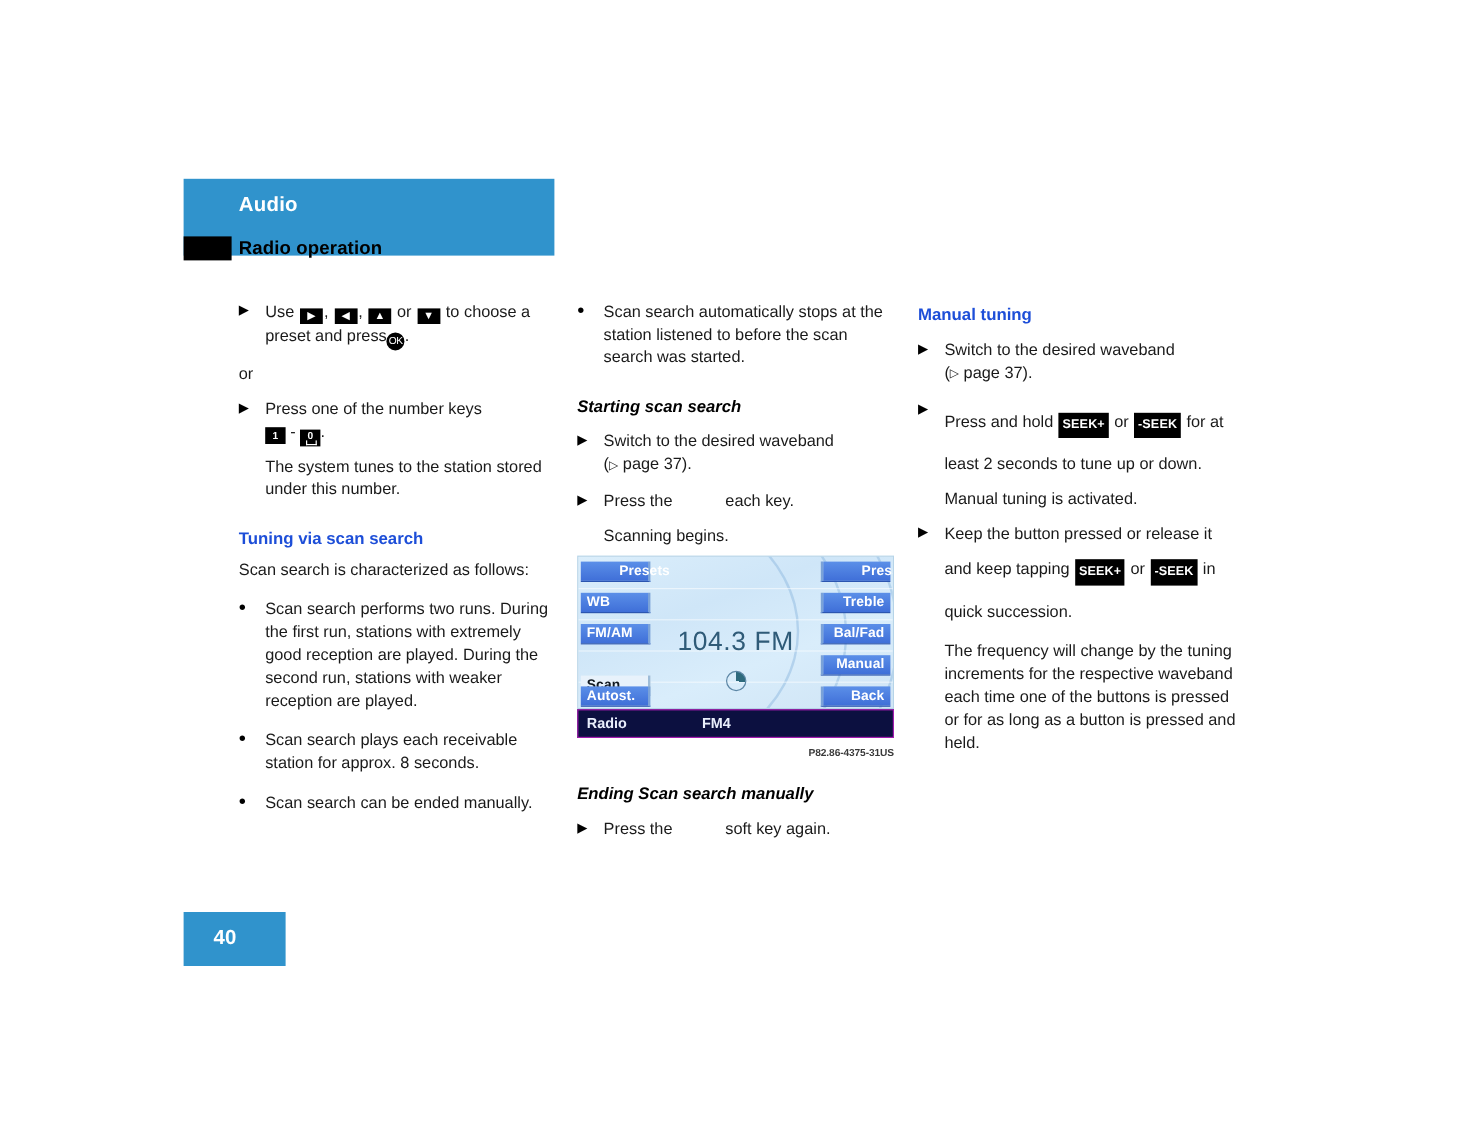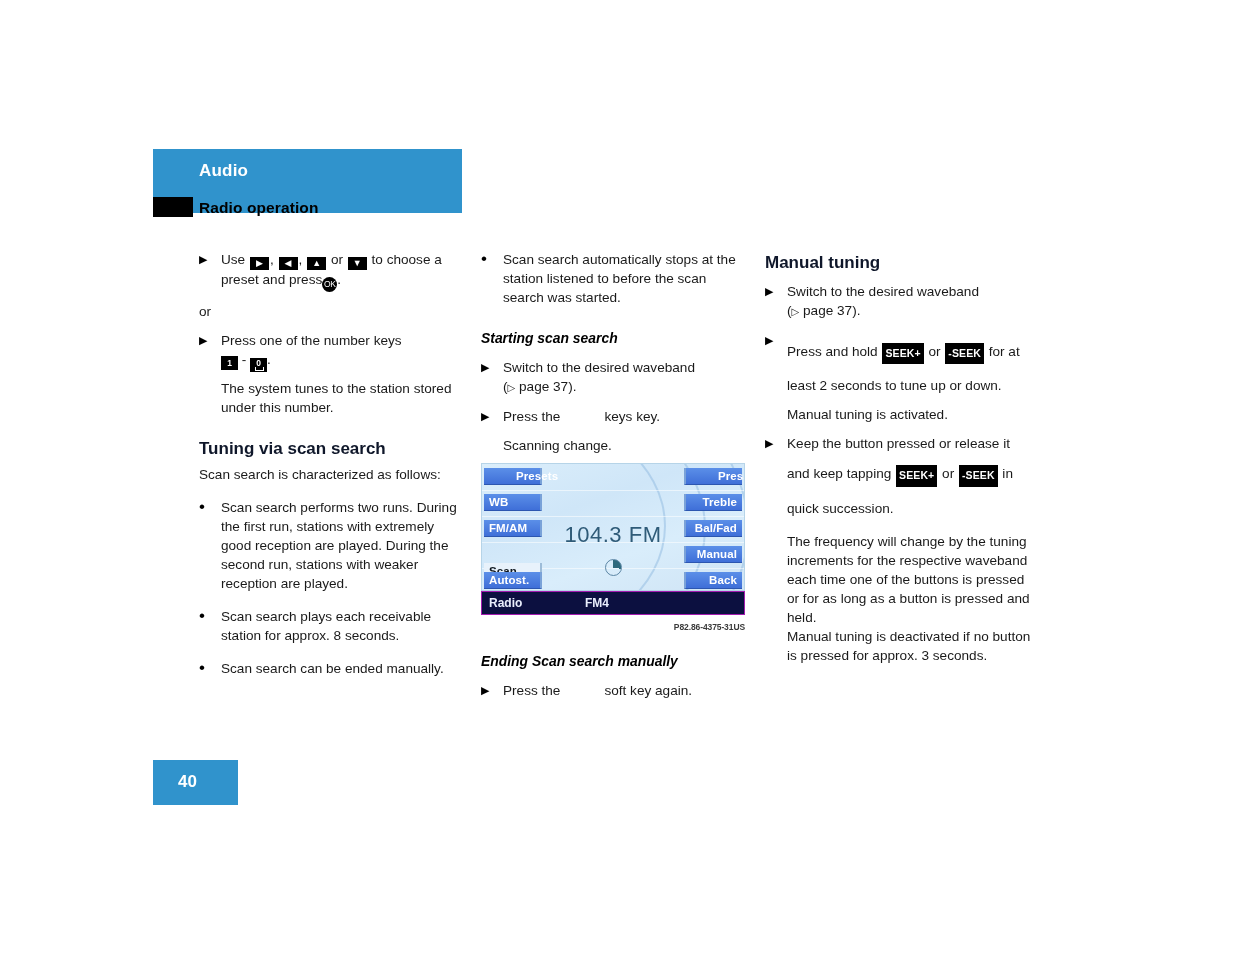--- a/index.html
+++ b/index.html
@@ -63,24 +63,24 @@
 
   p.para {
     margin: 0;
     font-size: 13.6px;
     line-height: 19px;
     color: #1a1a1a;
   }
 
   .h-bold {
     margin: 0;
-    font-size: 17px;
+    font-size: 14px;
     font-weight: bold;
     line-height: 19px;
-    color: #0f172a;
+    color: #1d4ed8;
   }
   .h-italic {
     margin: 0;
     font-size: 13.9px;
     font-weight: bold;
     font-style: italic;
     line-height: 19px;
     color: #000;
   }
 
@@ -397,25 +397,25 @@
 
   <div class="item arrow">
     <span class="mk">▶</span>
     <span class="cont"><span>Switch to the desired waveband</span><br><span>(</span><span class="pgref-tri">▷</span> <span>page 37</span><span>).</span></span>
   </div>
 
   <div class="sp10"></div>
 
   <div class="item arrow">
     <span class="mk">▶</span>
-    <span class="cont"><span>Press the</span><span class="softgap"></span><span>keys key.</span></span>
-  </div>
-
-  <div class="sp10"></div>
-  <div class="plain">Scanning change.</div>
+    <span class="cont"><span>Press the</span><span class="softgap"></span><span>each key.</span></span>
+  </div>
+
+  <div class="sp10"></div>
+  <div class="plain">Scanning begins.</div>
 </div>
 
 <div class="radio-fig">
   <div class="radio-screen">
     <div class="wave w1"></div>
     <div class="wave w2"></div>
     <div class="wave w3"></div>
     <div class="wave w4"></div>
     <div class="hline" style="top:26px"></div>
     <div class="hline" style="top:52px"></div>
@@ -476,18 +476,17 @@
   <div class="plain">Manual tuning is activated.</div>
   <div class="sp10"></div>
 
   <div class="item arrow">
     <span class="mk">▶</span>
     <span class="cont"><span>Keep the button pressed or release it and keep tapping</span> <span class="key key-seek">SEEK+</span> <span>or</span> <span class="key key-seek">-SEEK</span> <span>in quick succession.</span></span>
   </div>
 
   <div class="sp14"></div>
   <div class="plain">The frequency will change by the tuning increments for the respective waveband each time one of the buttons is pressed or for as long as a button is pressed and held.</div>
-  <div class="plain">Manual tuning is deactivated if no button is pressed for approx. 3 seconds.</div>
 </div>
 
 <div class="pagebox">
   <div class="pagenum">40</div>
 </div>
 
 </body></html>

